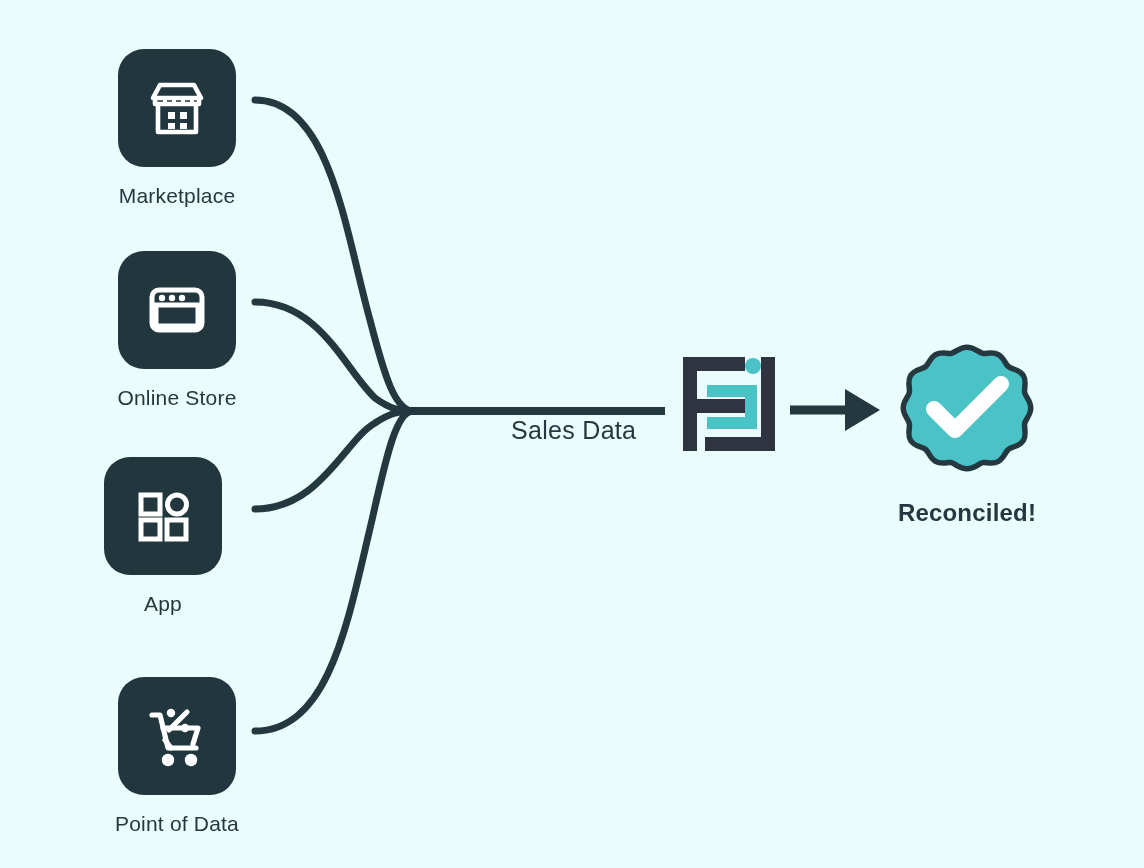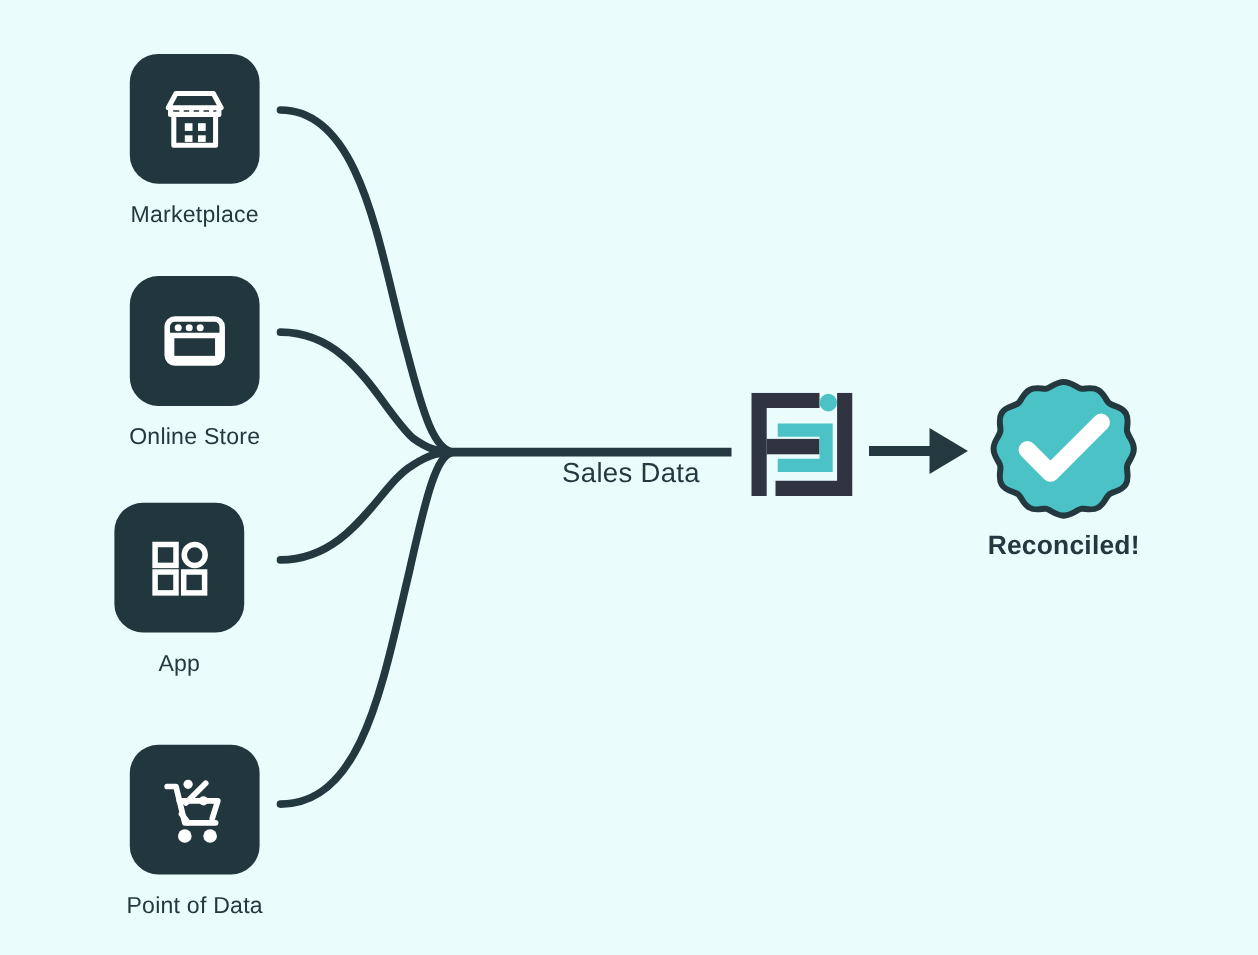--- a/index.html
+++ b/index.html
@@ -83,21 +83,21 @@
     top: 333px;
     width: 230px;
     text-align: center;
   }
   .badge-wrap {
     width: 150px;
     height: 150px;
     margin: 0 auto;
   }
   .result-label {
-    margin-top: 0;
+    margin-top: 16px;
     font-size: 24px;
     font-weight: bold;
     color: #23383F;
     letter-spacing: 0.2px;
     white-space: nowrap;
   }
 </style>
 </head>
 <body>
 

